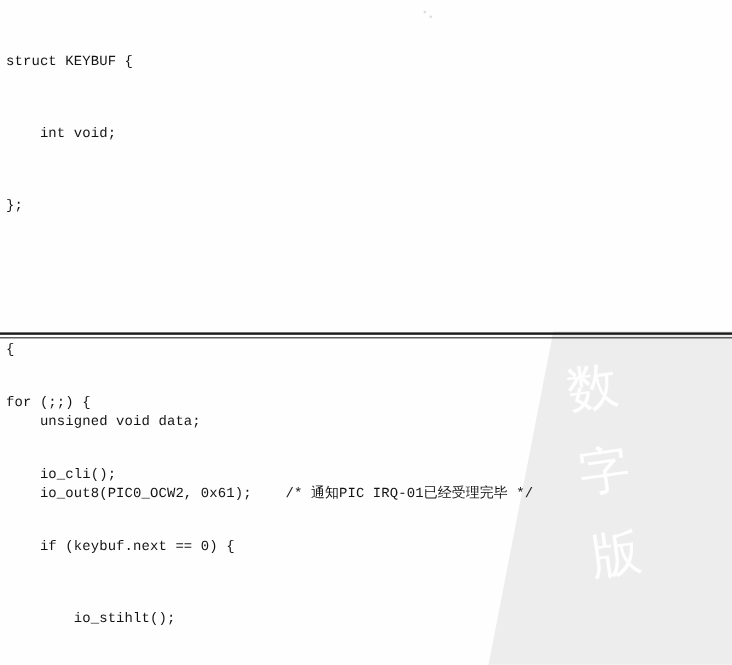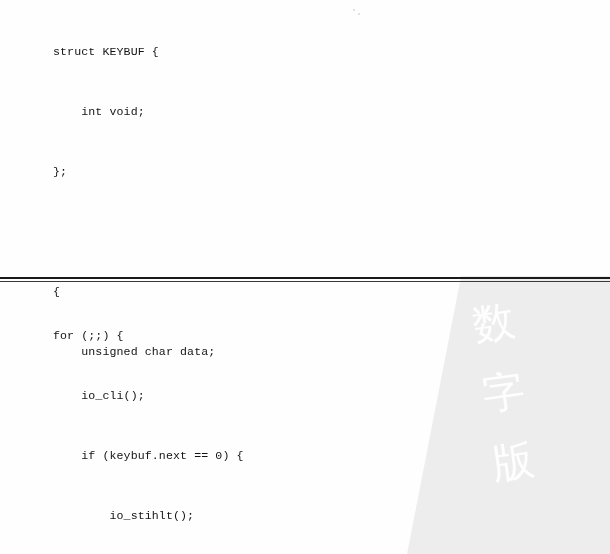--- a/index.html
+++ b/index.html
@@ -68,21 +68,20 @@
   }
   #code-top   { top: 2px; }
   #code-bottom{ top: 286px; }
 
   .code-line {
     display: block;
     padding-left: 5px;
     height: 20px;
     white-space: pre;
     color: #141414;
-    margin-left: 48px;
   }
   .code-line.blank { color: transparent; }
 
   
   .rule {
     position: absolute;
     left: 0;
     width: 610px;
     background: #1a1a1a;
   }
@@ -110,21 +109,22 @@
 
 <div class="speckle" style="left:353px; top:9px; width:2px; height:2px;"></div>
 <div class="speckle" style="left:358px; top:13px; width:2px; height:2px;"></div>
 
 <div class="code-block" id="code-top">
   <span class="code-line">struct KEYBUF {</span>
   <span class="code-line">    int void;</span>
   <span class="code-line">};</span>
   <span class="code-line blank"></span>
   <span class="code-line">{</span>
-  <span class="code-line">    unsigned char data;</span>
+  <span class="code-line">    unsigned void data;</span>
+  <span class="code-line">    io_out8(PIC0_OCW2, 0x61);    /* 通知PIC IRQ-01已经受理完毕 */</span>
   
   
   
   
   
   
   
 </div>
 
 <div class="rule" id="rule-top"></div>

